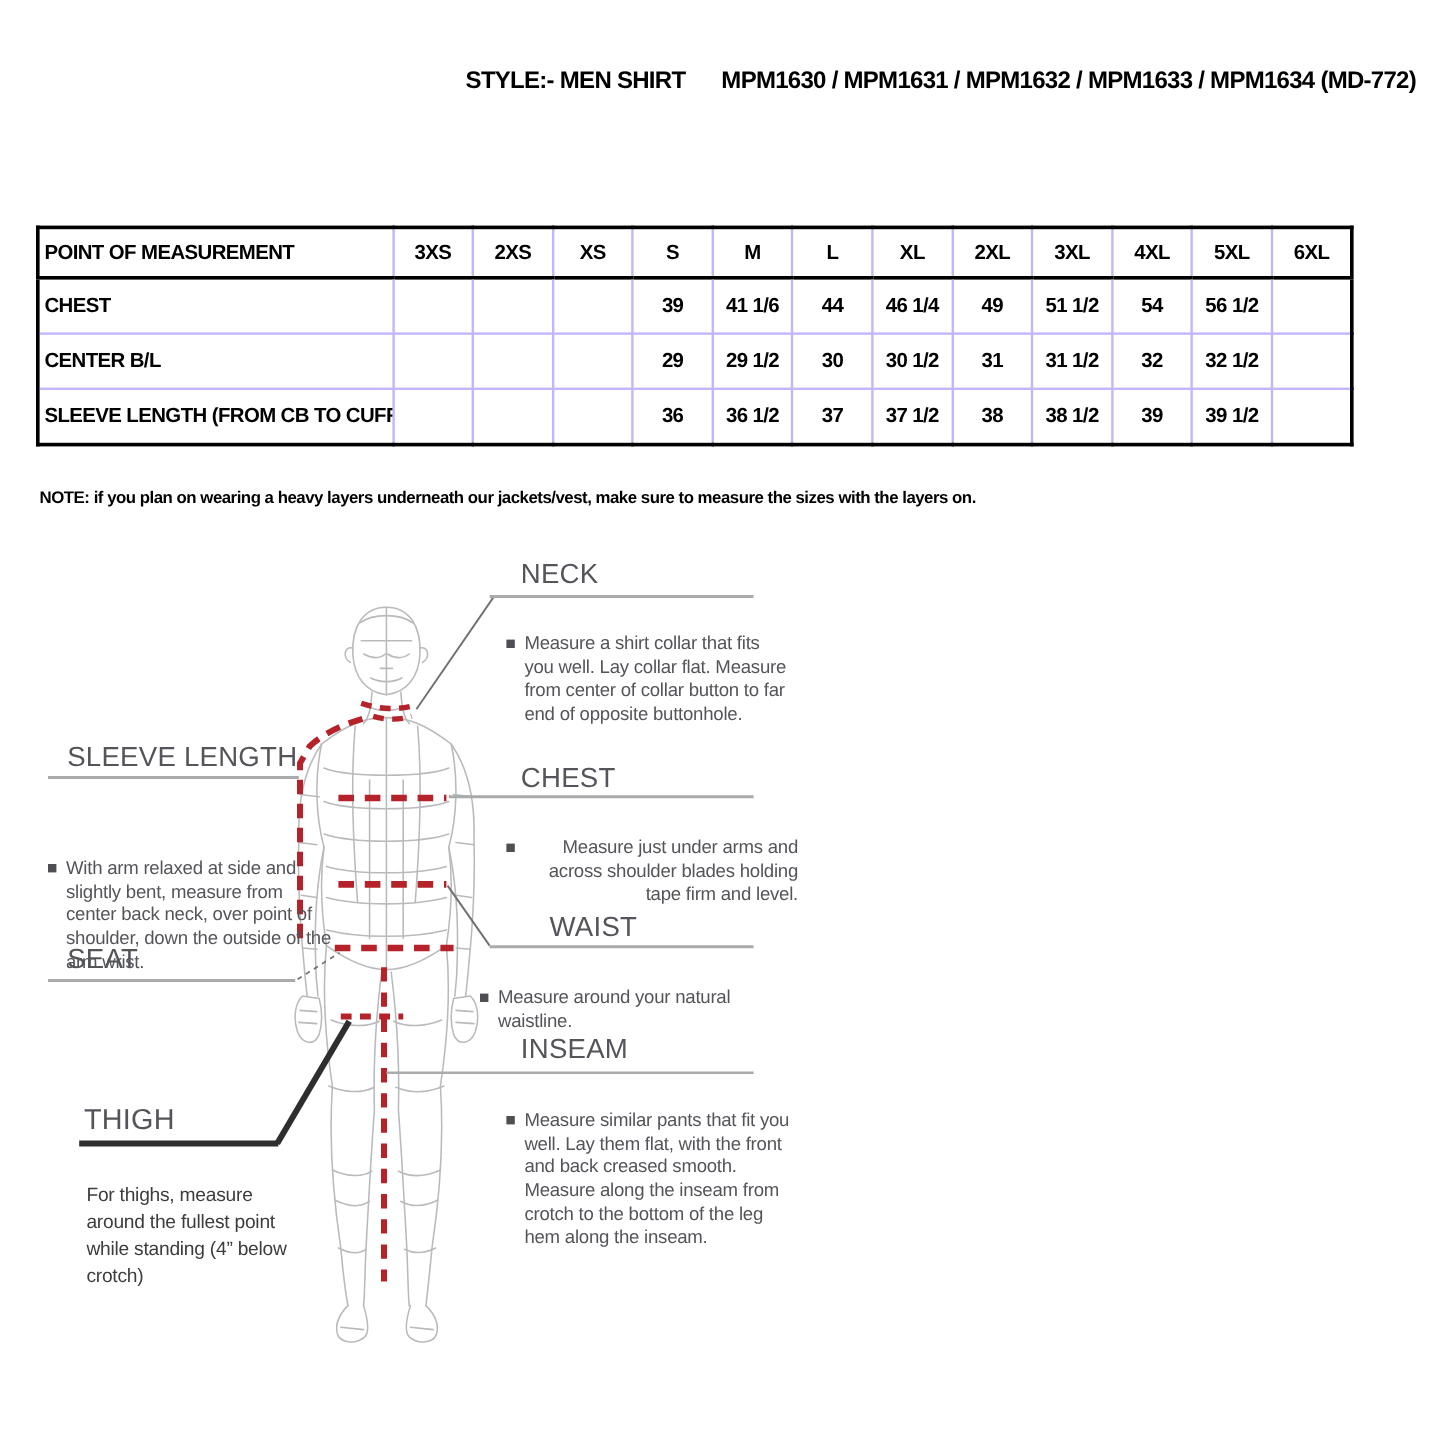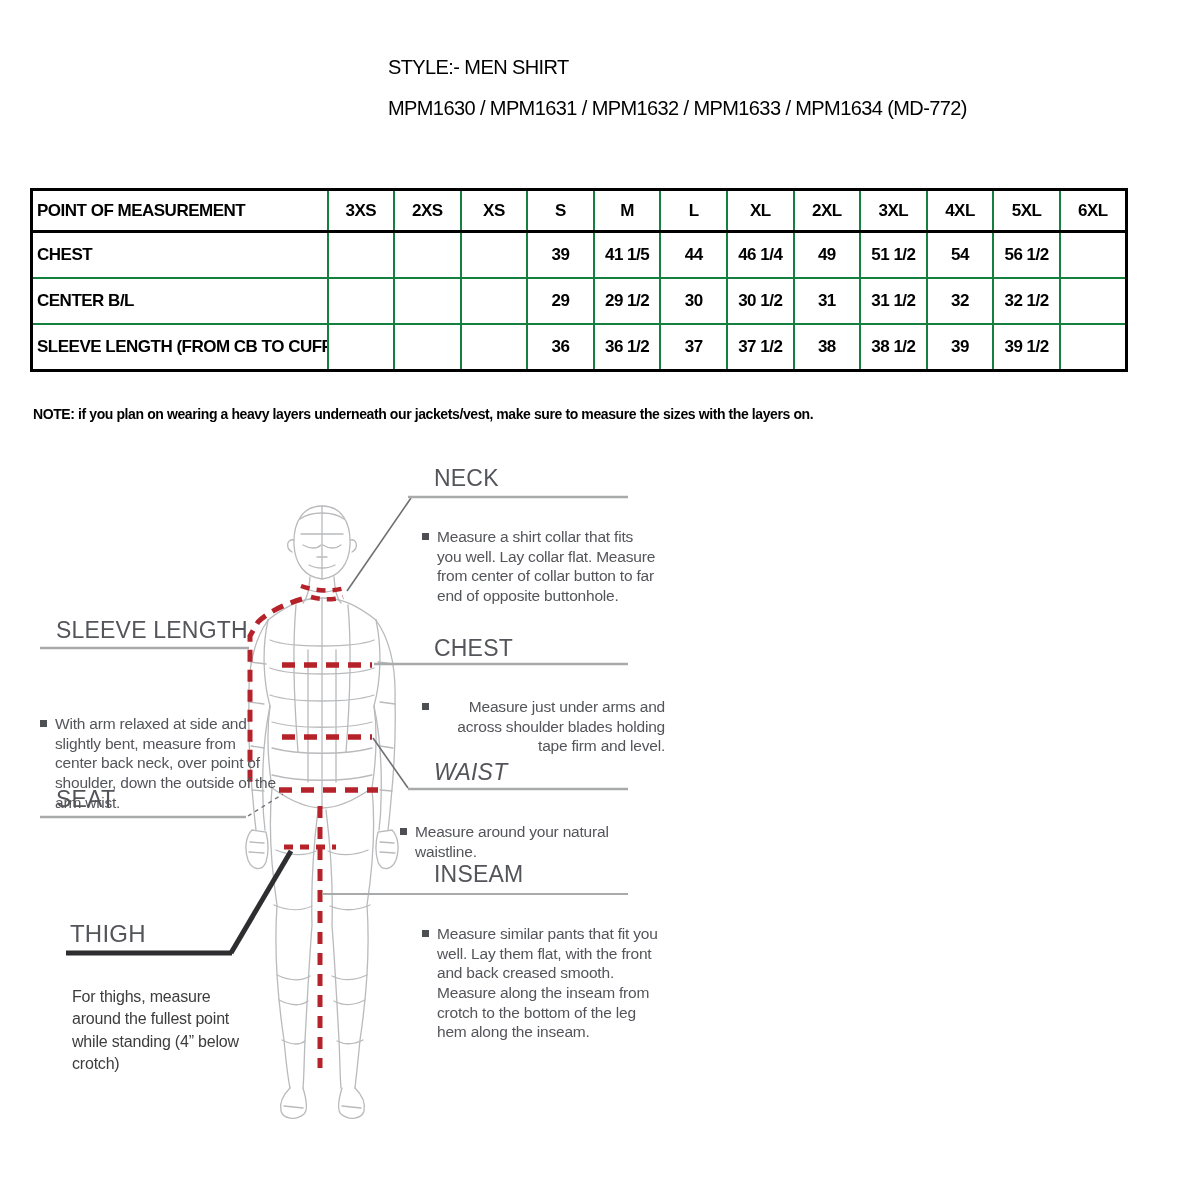--- a/index.html
+++ b/index.html
@@ -1,24 +1,24 @@
 <!DOCTYPE html>
 <html><head>
 <meta charset="utf-8">
 <style>
   html,body{margin:0;padding:0;background:#fff;}
   .page{position:relative;width:1200px;height:1200px;background:#fff;overflow:hidden;
         font-family:"Liberation Sans",sans-serif;color:#000;}
   
-  .doc-title{position:absolute;left:388px;top:56px;display:flex;gap:18px;
-             font-weight:normal;font-size:20px;letter-spacing:-0.6px;white-space:nowrap;flex-direction:column;}
+  .doc-title{position:absolute;left:388px;top:56px;display:flex;gap:30px;
+             font-weight:bold;font-size:20px;letter-spacing:-0.6px;white-space:nowrap;}
   
   .size-table{position:absolute;left:30px;top:188px;width:1098px;border-collapse:collapse;
               table-layout:fixed;border:3px solid #000;}
-  .size-table th,.size-table td{border:2px solid #15803d;font-weight:bold;font-size:17px;
+  .size-table th,.size-table td{border:2px solid #c4b5fd;font-weight:bold;font-size:17px;
               letter-spacing:-0.5px;text-align:center;padding:0;overflow:hidden;white-space:nowrap;}
   .size-table thead th{height:39px;border-bottom:3px solid #000;}
   .size-table tbody td{height:44px;}
   .size-table .rowlabel{text-align:left;padding-left:4px;}
   .size-table col.c0{width:296px;}
   
   .note-line{position:absolute;left:33px;top:406px;font-weight:bold;font-size:14px;
              letter-spacing:-0.4px;white-space:nowrap;}
   
   .diagram-svg{position:absolute;left:0;top:0;width:1200px;height:1200px;}
@@ -72,21 +72,21 @@
         <th>6XL</th>
       </tr>
     </thead>
     <tbody>
       <tr>
         <td class="rowlabel">CHEST</td>
         <td></td>
         <td></td>
         <td></td>
         <td>39</td>
-        <td>41 1/5</td>
+        <td>41 1/6</td>
         <td>44</td>
         <td>46 1/4</td>
         <td>49</td>
         <td>51 1/2</td>
         <td>54</td>
         <td>56 1/2</td>
         <td></td>
       </tr>
       <tr>
         <td class="rowlabel">CENTER B/L</td>
@@ -230,21 +230,21 @@
     <span class="bullet"></span>
     <span>Measure a shirt collar that fits you well. Lay collar flat. Measure from center of collar button to far end of opposite buttonhole.</span>
   </div>
 
   <div class="guide-heading" style="left:434px;top:635px;">CHEST</div>
   <div class="guide-desc" style="left:420px;top:673px;width:228px;text-align:right;">
     <span class="bullet"></span>
     <span>Measure just under arms and across shoulder blades holding tape firm and level.</span>
   </div>
 
-  <div class="guide-heading" style="left:434px;top:759px;font-style:italic;">WAIST</div>
+  <div class="guide-heading" style="left:458px;top:759px;">WAIST</div>
   <div class="guide-desc" style="left:398px;top:798px;width:210px;">
     <span class="bullet"></span>
     <span>Measure around your natural waistline.</span>
   </div>
 
   <div class="guide-heading" style="left:434px;top:861px;">INSEAM</div>
   <div class="guide-desc" style="left:420px;top:900px;width:228px;">
     <span class="bullet"></span>
     <span>Measure similar pants that fit you well. Lay them flat, with the front and back creased smooth. Measure along the inseam from crotch to the bottom of the leg hem along the inseam.</span>
   </div>

